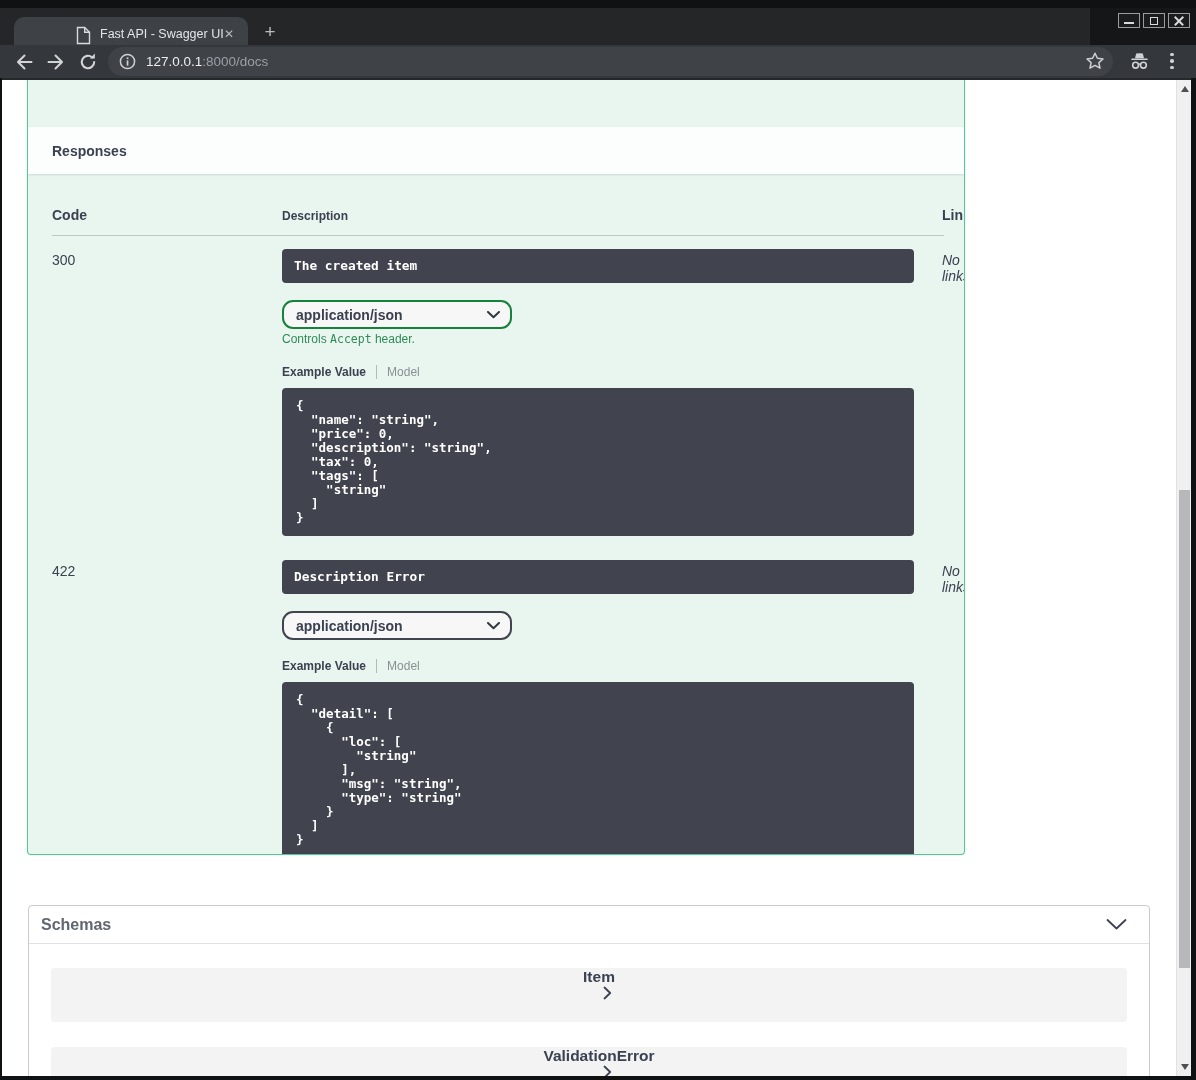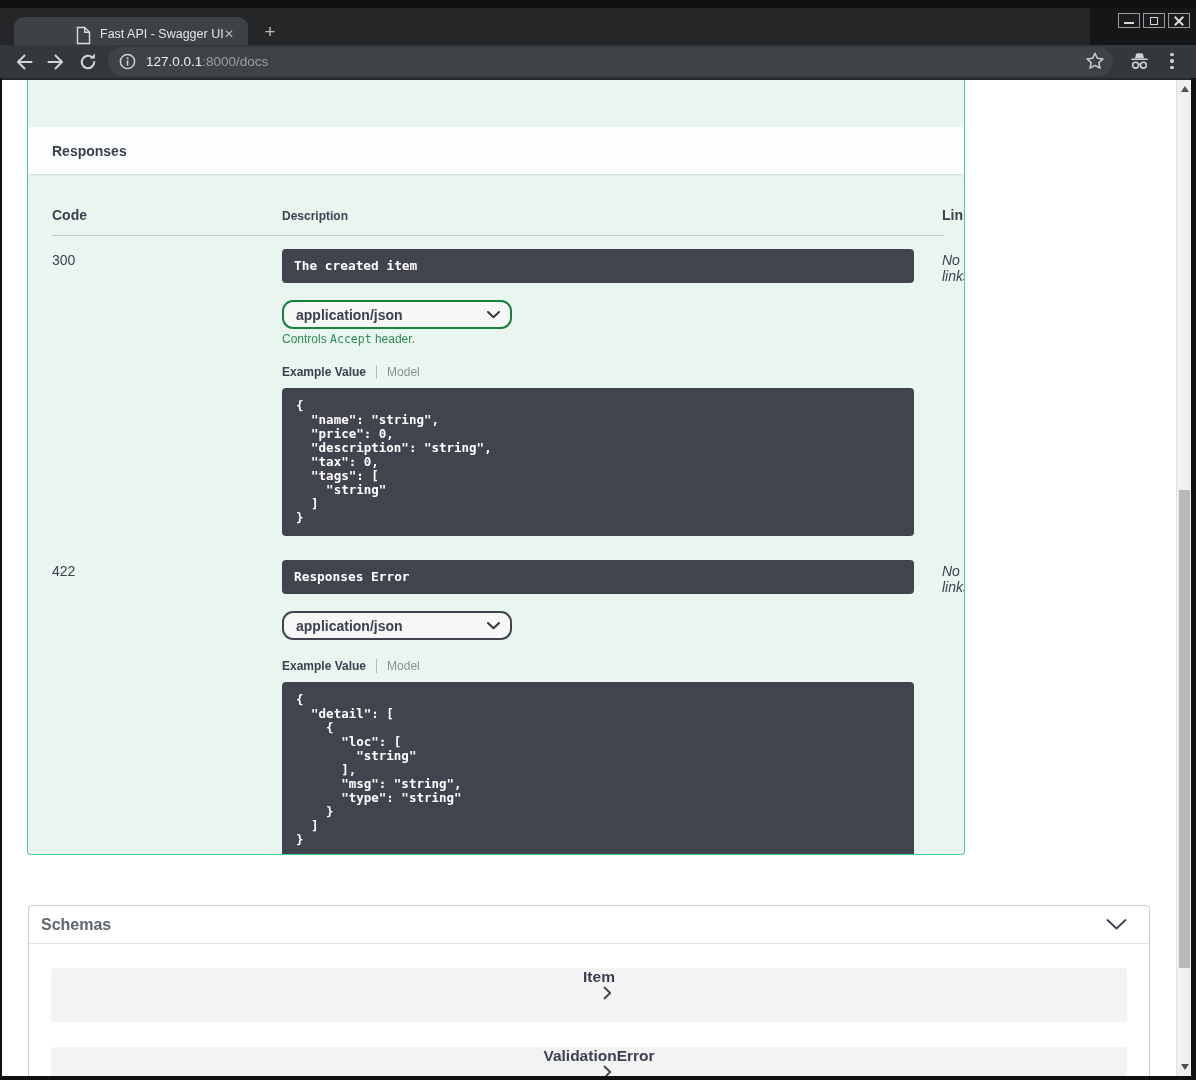--- a/index.html
+++ b/index.html
@@ -207,21 +207,21 @@
   ]
 }</pre>
               </div>
           </div>
           <div class="col-links nolinks">No links</div>
         </div>
 
         <div class="trow" style="margin-top:11px;">
           <div class="col-code code-val">422</div>
           <div class="col-desc">
-            <div class="desc-box">Responses Error</div>
+            <div class="desc-box">Description Error</div>
             <div class="media-select">
               <span>application/json</span>
               <svg width="13" height="8" viewBox="0 0 13 8">
                   <polyline points="1,1 6.5,6.2 12,1" fill="none" stroke="#33383f" stroke-width="2" stroke-linecap="round" stroke-linejoin="round"></polyline>
                 </svg>
             </div>
             <div class="tabrow">
               <span class="tab-example">Example Value</span>
               <span class="tab-divider"></span>
               <span class="tab-model">Model</span>

